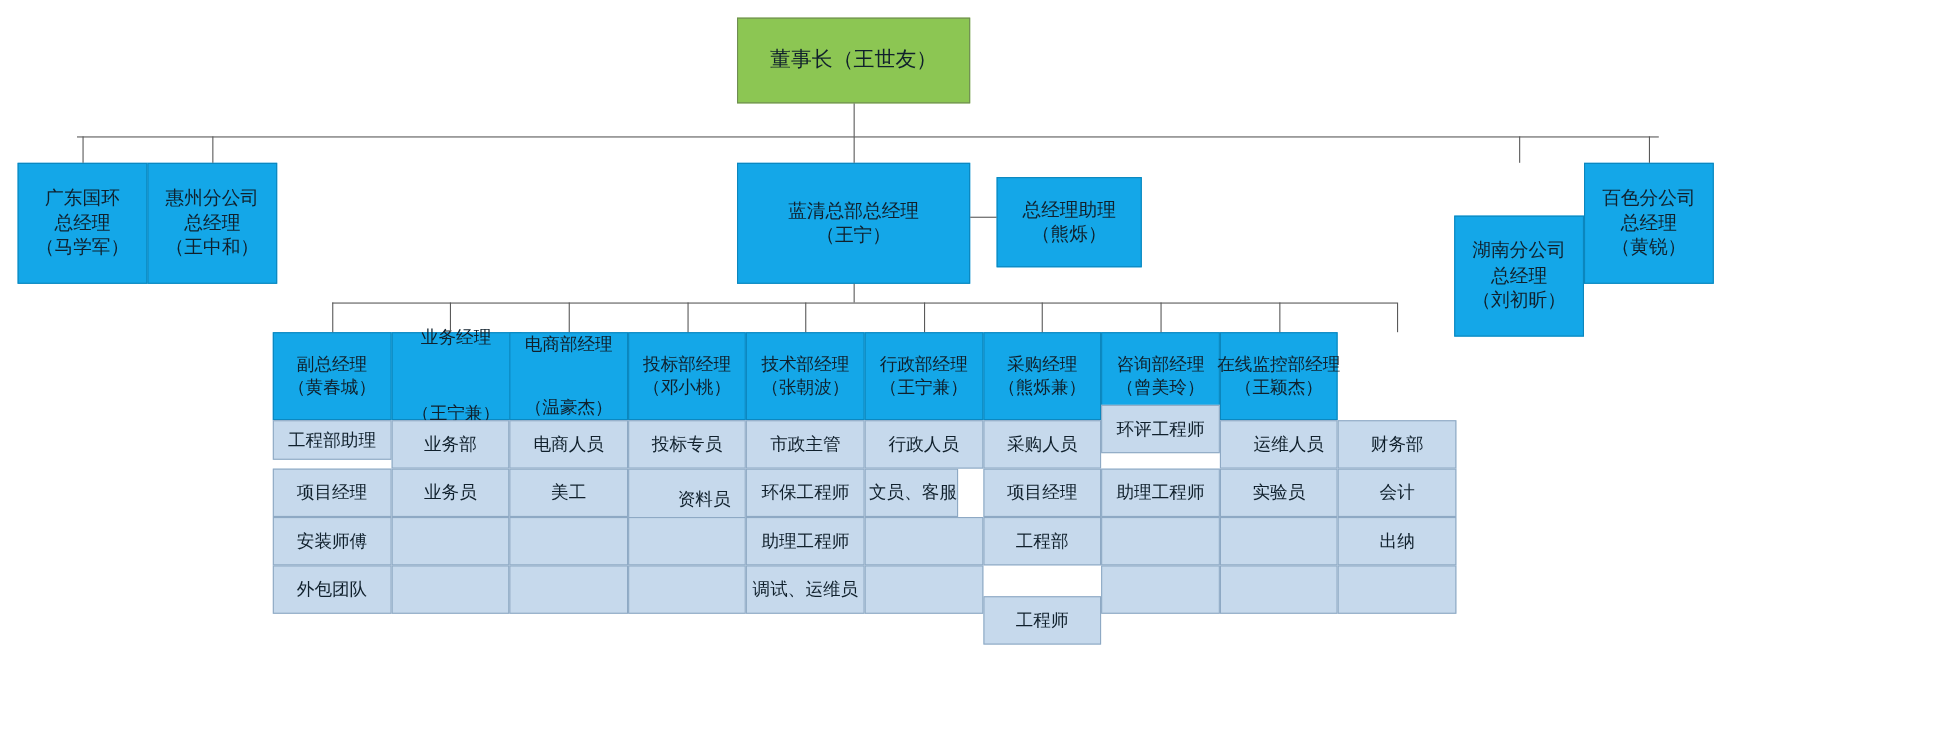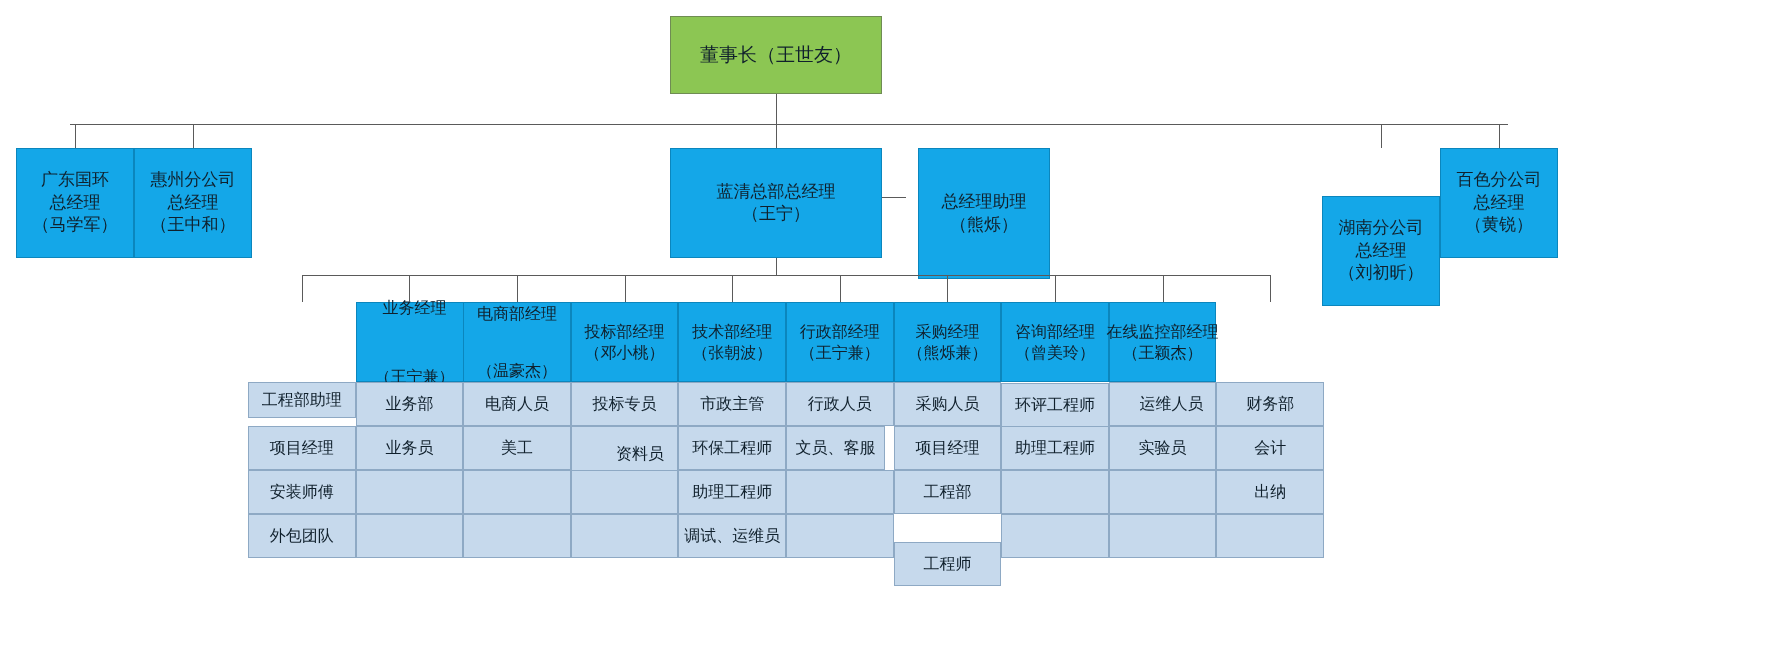--- a/index.html
+++ b/index.html
@@ -76,39 +76,43 @@
       <span class="ln">惠州分公司</span>
       <span class="ln">总经理</span>
       <span class="ln">（王中和）</span>
     </div>
     <div class="ln-v" style="left: 193px; top: 124px; height: 24px;"></div>
     <div class="box blue" style="left: 670px; top: 148px; width: 212px; height: 110px;">
       <span class="ln">蓝清总部总经理</span>
       <span class="ln">（王宁）</span>
     </div>
     <div class="ln-v" style="left: 776px; top: 124px; height: 24px;"></div>
-    <div class="box blue" style="left: 906px; top: 148px; width: 132px; height: 131px; margin-left: 12px;">
+    <div class="box blue" style="left: 906px; top: 161px; width: 132px; height: 82px;">
       <span class="ln">总经理助理</span>
       <span class="ln">（熊烁）</span>
     </div>
     <div class="ln-h" style="left: 882px; top: 196.5px; width: 24px;"></div>
     <div class="box blue" style="left: 1322px; top: 148px; width: 118px; height: 110px; margin-top: 48px;">
       <span class="ln">湖南分公司</span>
       <span class="ln">总经理</span>
       <span class="ln">（刘初昕）</span>
     </div>
     <div class="ln-v" style="left: 1381px; top: 124px; height: 24px;"></div>
     <div class="box blue" style="left: 1440px; top: 148px; width: 118px; height: 110px;">
       <span class="ln">百色分公司</span>
       <span class="ln">总经理</span>
       <span class="ln">（黄锐）</span>
     </div>
     <div class="ln-v" style="left: 1499px; top: 124px; height: 24px;"></div>
     <div class="ln-v" style="left: 776px; top: 258px; height: 17px;"></div>
     <div class="ln-h" style="left: 301.8px; top: 275px; width: 968.4px;"></div>
+    <div class="box blue hdr" style="left: 248px; top: 302px; width: 107.6px; height: 80px;">
+      <span class="ln">副总经理</span>
+      <span class="ln">（黄春城）</span>
+    </div>
     <div class="ln-v" style="left: 301.8px; top: 275px; height: 27px;"></div>
     <div class="box blue hdr" style="left: 355.6px; top: 302px; width: 118px; height: 80px; gap: 47px;">
       <span class="ln">业务经理</span>
       <span class="ln">（王宁兼）</span>
     </div>
     <div class="ln-v" style="left: 409.4px; top: 275px; height: 27px;"></div>
     <div class="box blue hdr" style="left: 463.2px; top: 302px; width: 107.6px; height: 80px; justify-content: space-between;">
       <span class="ln">电商部经理</span>
       <span class="ln">（温豪杰）</span>
     </div>
@@ -158,21 +162,21 @@
     </div>
     <div class="cell" style="left: 678.4px; top: 382px; width: 107.6px; height: 44px;">
       <span>市政主管</span>
     </div>
     <div class="cell" style="left: 786px; top: 382px; width: 107.6px; height: 44px;">
       <span>行政人员</span>
     </div>
     <div class="cell" style="left: 893.6px; top: 382px; width: 107.6px; height: 44px;">
       <span>采购人员</span>
     </div>
-    <div class="cell" style="left: 1001.2px; top: 383px; width: 107.6px; height: 44px;">
+    <div class="cell" style="left: 1001.2px; top: 368px; width: 107.6px; height: 44px;">
       <span>环评工程师</span>
     </div>
     <div class="cell" style="left: 1108.8px; top: 382px; width: 107.6px; height: 44px; padding-left: 18px;">
       <span>运维人员</span>
     </div>
     <div class="cell" style="left: 1216.4px; top: 382px; width: 107.6px; height: 44px;">
       <span>财务部</span>
     </div>
     <div class="cell" style="left: 248px; top: 426px; width: 107.6px; height: 44px;">
       <span>项目经理</span>
@@ -182,21 +186,21 @@
     </div>
     <div class="cell" style="left: 463.2px; top: 426px; width: 107.6px; height: 44px;">
       <span>美工</span>
     </div>
     <div class="cell" style="left: 570.8px; top: 426px; width: 107.6px; height: 56px; padding-left: 31px;">
       <span>资料员</span>
     </div>
     <div class="cell" style="left: 678.4px; top: 426px; width: 107.6px; height: 44px;">
       <span>环保工程师</span>
     </div>
-    <div class="cell" style="left: 786px; top: 426px; width: 99px; height: 44px;">
+    <div class="cell" style="left: 786px; top: 426px; width: 85px; height: 44px; justify-content: flex-end;">
       <span>文员、客服</span>
     </div>
     <div class="cell" style="left: 893.6px; top: 426px; width: 107.6px; height: 44px;">
       <span>项目经理</span>
     </div>
     <div class="cell" style="left: 1001.2px; top: 426px; width: 107.6px; height: 44px;">
       <span>助理工程师</span>
     </div>
     <div class="cell" style="left: 1108.8px; top: 426px; width: 107.6px; height: 44px;">
       <span>实验员</span>

